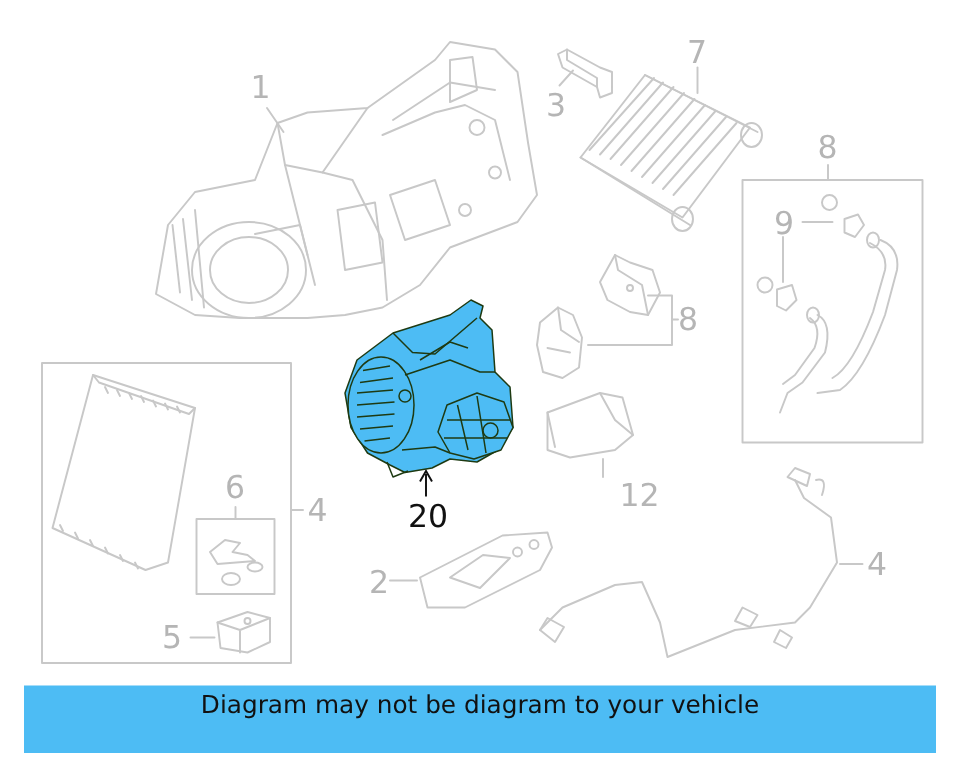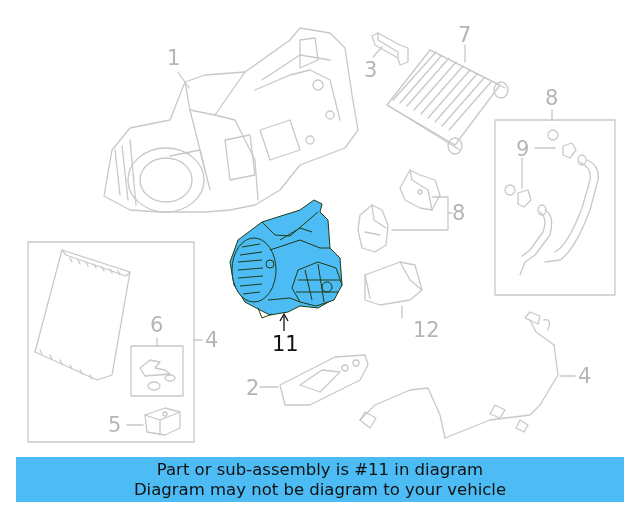--- a/index.html
+++ b/index.html
@@ -158,20 +158,19 @@
 <div class="callout" style="left:167px;top:48px;">1</div>
 <div class="callout" style="left:246px;top:378px;">2</div>
 <div class="callout" style="left:364px;top:60px;">3</div>
 <div class="callout" style="left:205px;top:330px;">4</div>
 <div class="callout" style="left:108px;top:415px;">5</div>
 <div class="callout" style="left:150px;top:315px;">6</div>
 <div class="callout" style="left:458px;top:25px;">7</div>
 <div class="callout" style="left:545px;top:88px;">8</div>
 <div class="callout" style="left:516px;top:139px;">9</div>
 <div class="callout" style="left:452px;top:203px;">8</div>
-<div class="callout active" style="left:272px;top:334px;">11</div>
+<div class="callout active" style="left:272px;top:334px;">20</div>
 <div class="callout" style="left:413px;top:320px;">12</div>
 <div class="callout" style="left:578px;top:366px;">4</div>
 
 <div id="banner">
-  <div>Part or sub-assembly is #11 in diagram</div>
   <div>Diagram may not be diagram to your vehicle</div>
 </div>
 
 </body></html>

